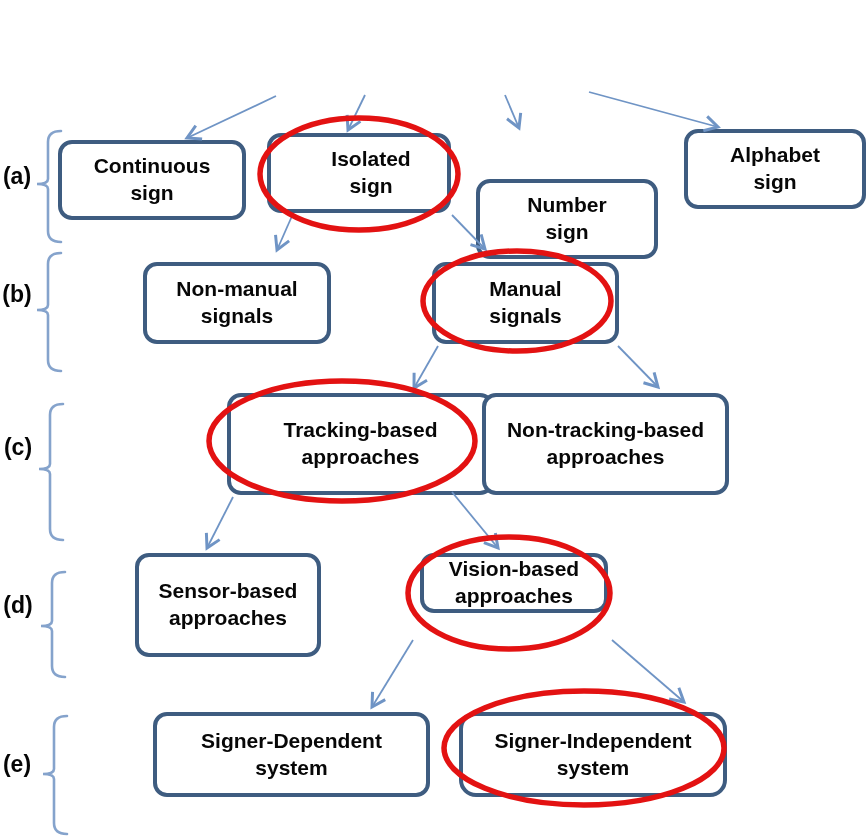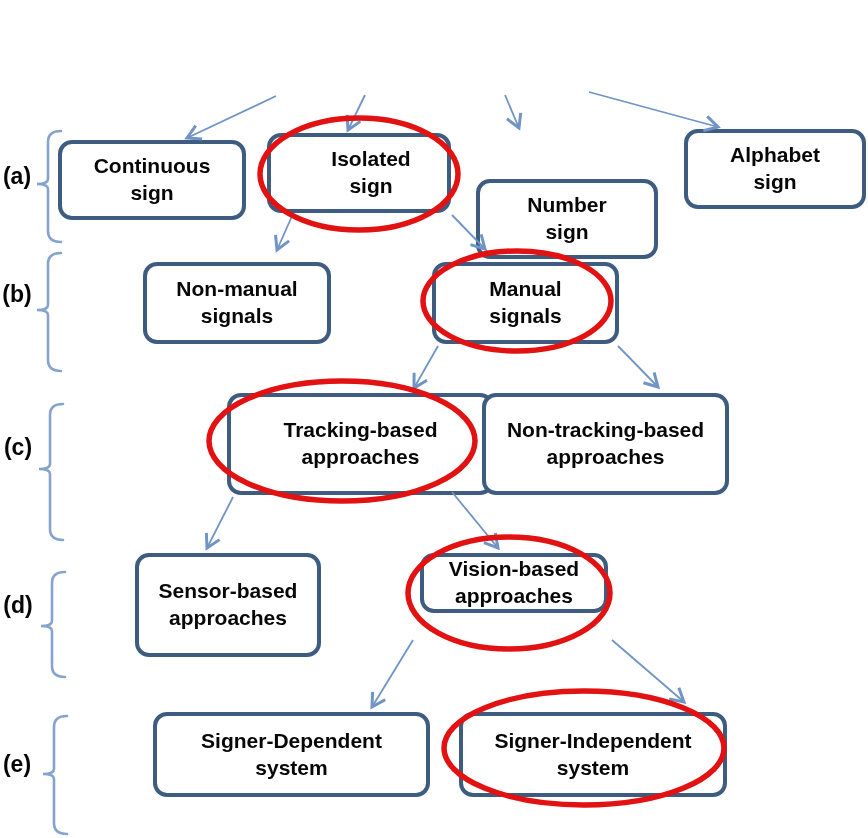--- a/index.html
+++ b/index.html
@@ -76,21 +76,21 @@
   <div class="node" style="left:482px;top:393px;width:247px;height:102px;">Non-tracking-based
 approaches</div>
 
   <div class="node" style="left:135px;top:553px;width:186px;height:104px;">Sensor-based
 approaches</div>
   <div class="node" style="left:420px;top:553px;width:188px;height:60px;">Vision-based
 approaches</div>
 
   <div class="node" style="left:153px;top:712px;width:277px;height:85px;">Signer-Dependent
 system</div>
-  <div class="node" style="left:459px;top:712px;width:268px;height:85px;">Signer-Independent
+  <div class="node" style="left:459px;top:712px;width:268px;height:85px;border-radius:17px;">Signer-Independent
 system</div>
 
   <div class="rowlabel" style="left:-3px;top:163px;">(a)</div>
   <div class="rowlabel" style="left:-3px;top:281px;">(b)</div>
   <div class="rowlabel" style="left:-2px;top:434px;">(c)</div>
   <div class="rowlabel" style="left:-2px;top:592px;">(d)</div>
   <div class="rowlabel" style="left:-3px;top:751px;">(e)</div>
 
   <svg id="overlay" viewBox="0 0 868 838">
     <defs>

